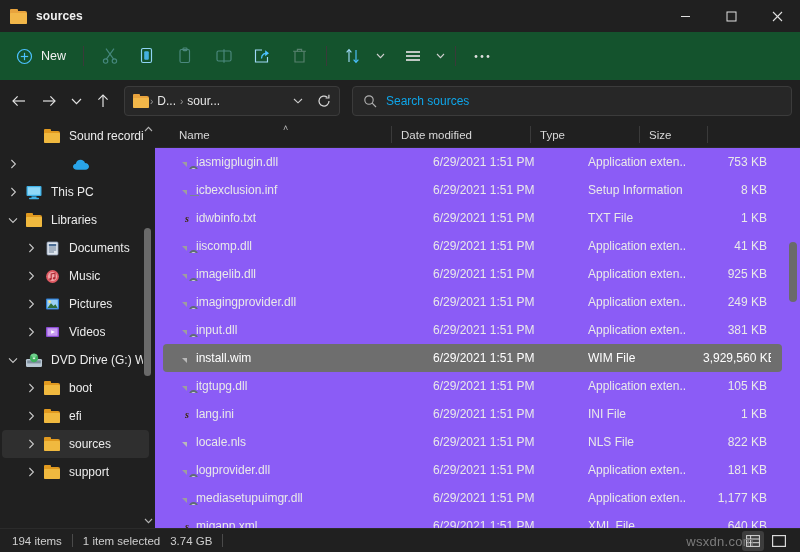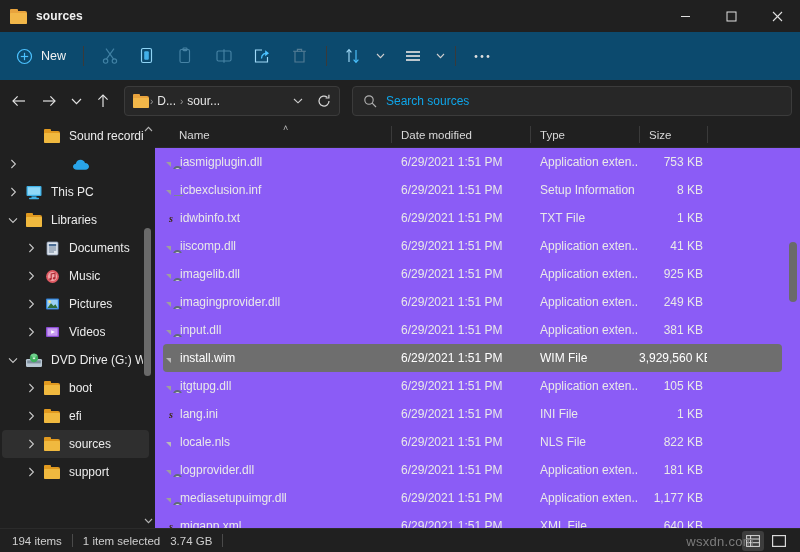--- a/index.html
+++ b/index.html
@@ -46,21 +46,21 @@
     width: 46px; height: 32px; display: flex; align-items: center; justify-content: center;
     color: #e0e0e0;
   }
   .win-btn svg { display: block; }
 
   
   .cmdbar {
     height: 48px; flex: 0 0 48px;
     display: flex; align-items: center;
     padding: 0 10px;
-    background: #0c4a6e;
+    background: #14532d;
   }
   .newbtn {
     display: flex; align-items: center; gap: 8px;
     height: 30px; padding: 0 10px 0 6px; border-radius: 4px;
   }
   .newbtn .lbl { font-size: 12.5px; color: #f2f2f2; }
   .cmd-ico {
     width: 38px; height: 32px; display: flex; align-items: center; justify-content: center;
     border-radius: 4px;
   }
@@ -169,21 +169,21 @@
   .sort-caret {
     position: absolute; left: 120px; top: 1px; font-size: 9px; color: #b8b8b8;
   }
 
   .rows { flex: 1 1 auto; overflow: hidden; position: relative; padding-left: 8px; }
   .row {
     height: 28px; display: flex; align-items: center; font-size: 12px; color: #e9e9e9;
     border-radius: 4px; margin-right: 18px;
   }
   .row.selected { background: #6e6e6e; color: #ffffff; }
-  .cell { padding-left: 10px; white-space: nowrap; overflow: hidden; }
+  .cell { padding-left: 10px; white-space: nowrap; overflow: hidden; margin-left: 16px; }
   .cell.name { flex: 0 0 228px; display: flex; align-items: center; gap: 9px; padding-left: 8px;}
   .cell.date { flex: 0 0 139px; }
   .cell.type { flex: 0 0 109px; }
   .cell.size { flex: 0 0 68px; text-align: right; padding-left: 0; padding-right: 4px; }
 
   
   .fico { width: 15px; height: 17px; flex: 0 0 15px; position: relative; }
   .fico .page {
     position: absolute; inset: 0; background: #e9e9e9; border-radius: 1px;
   }

